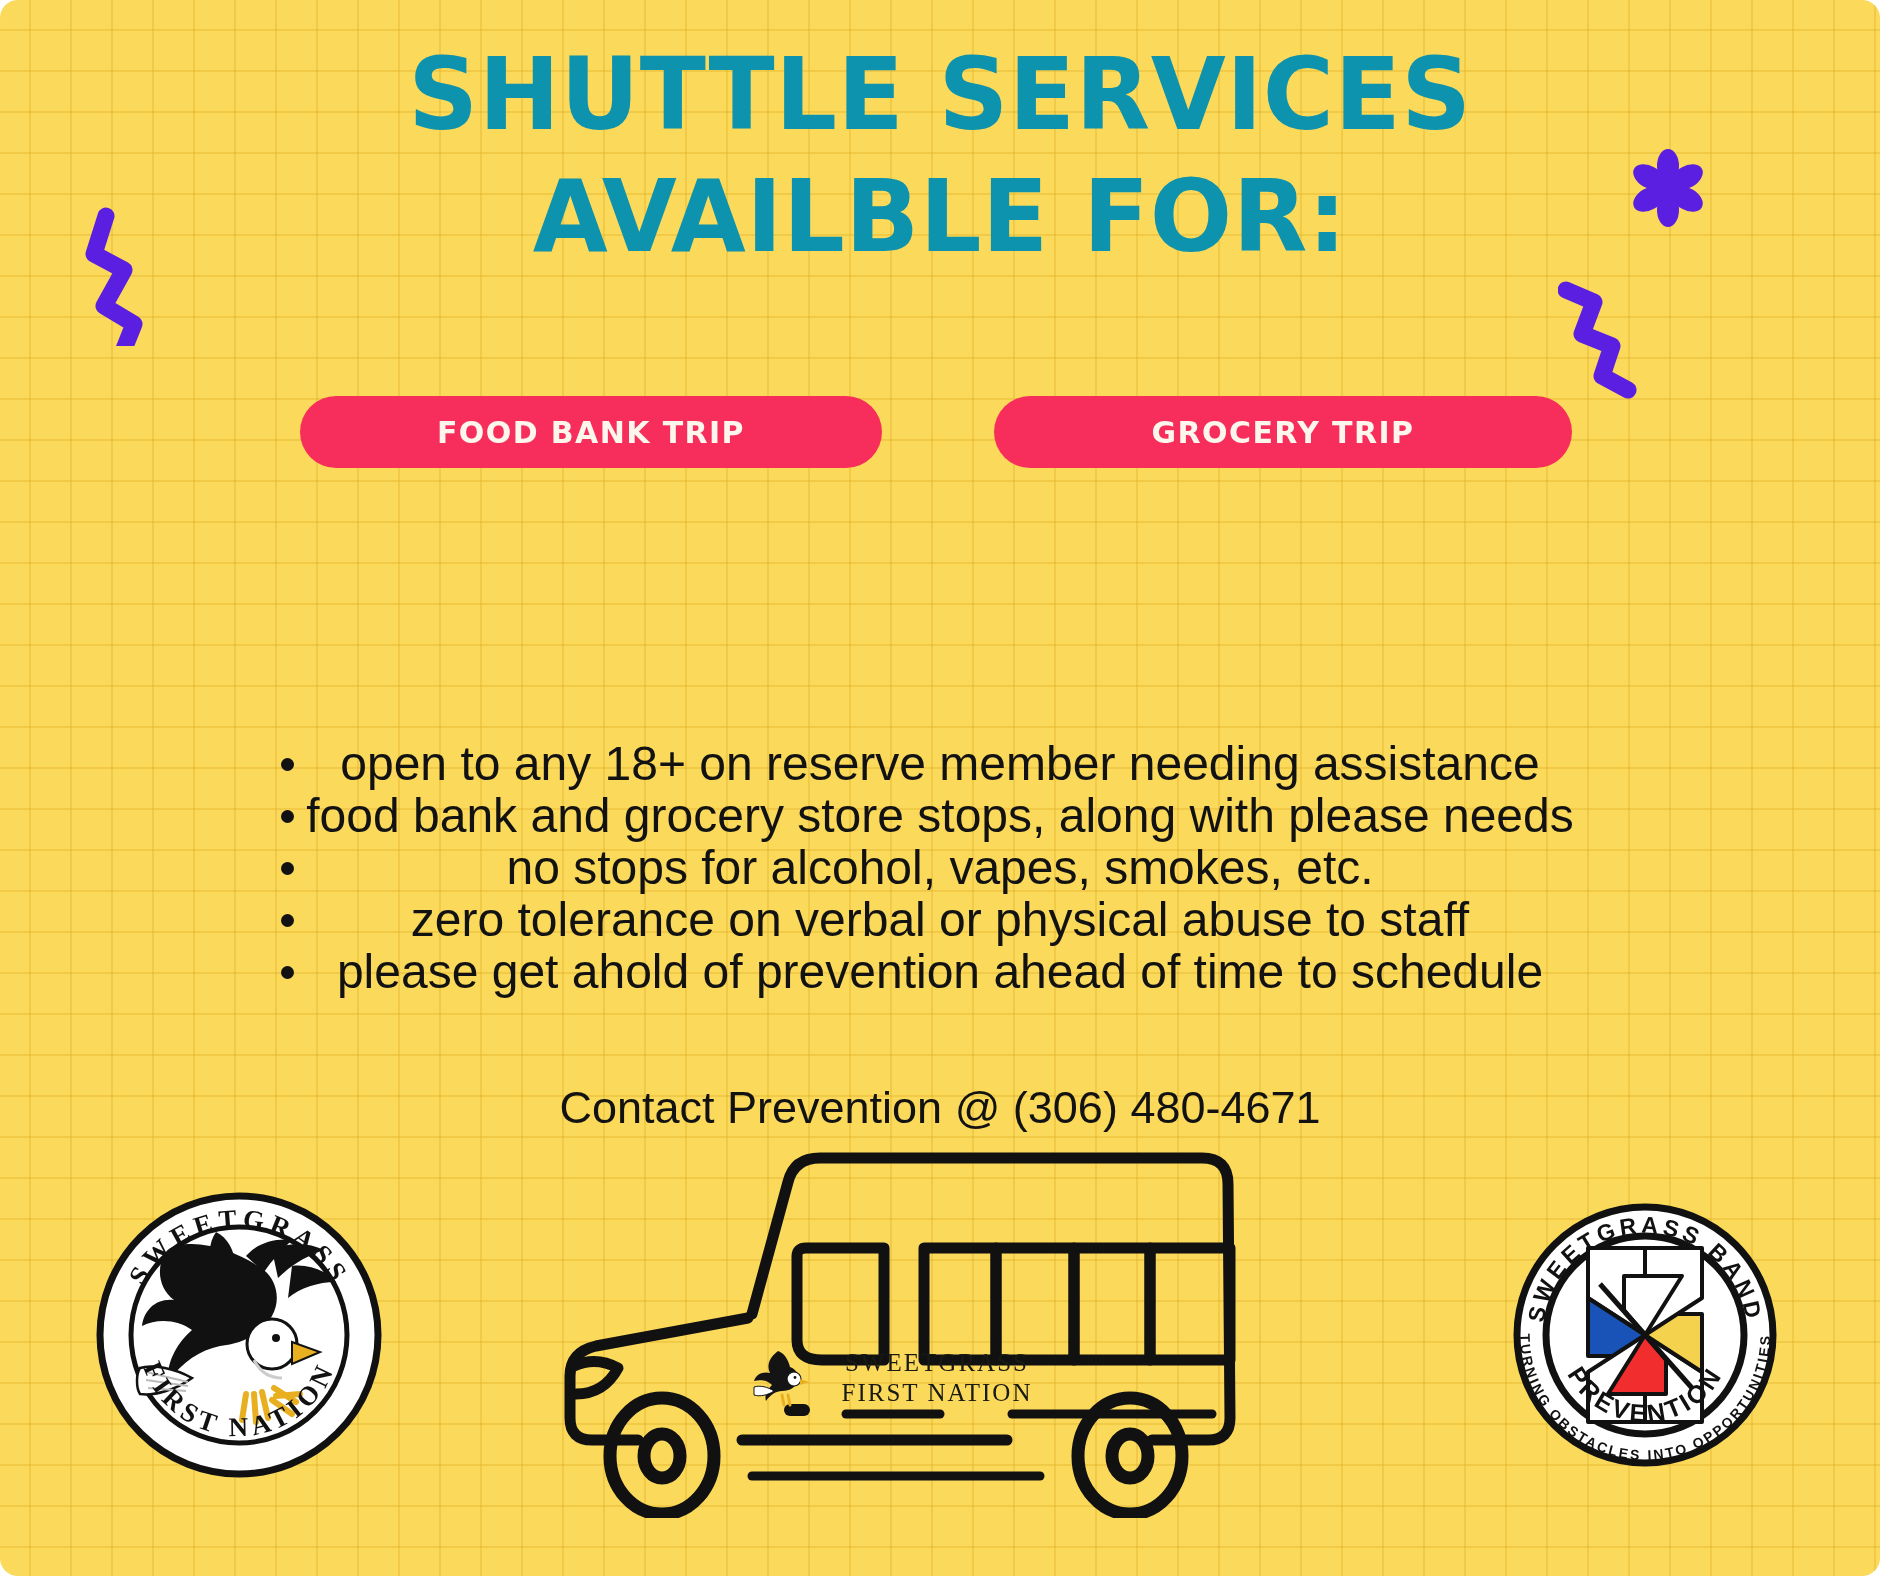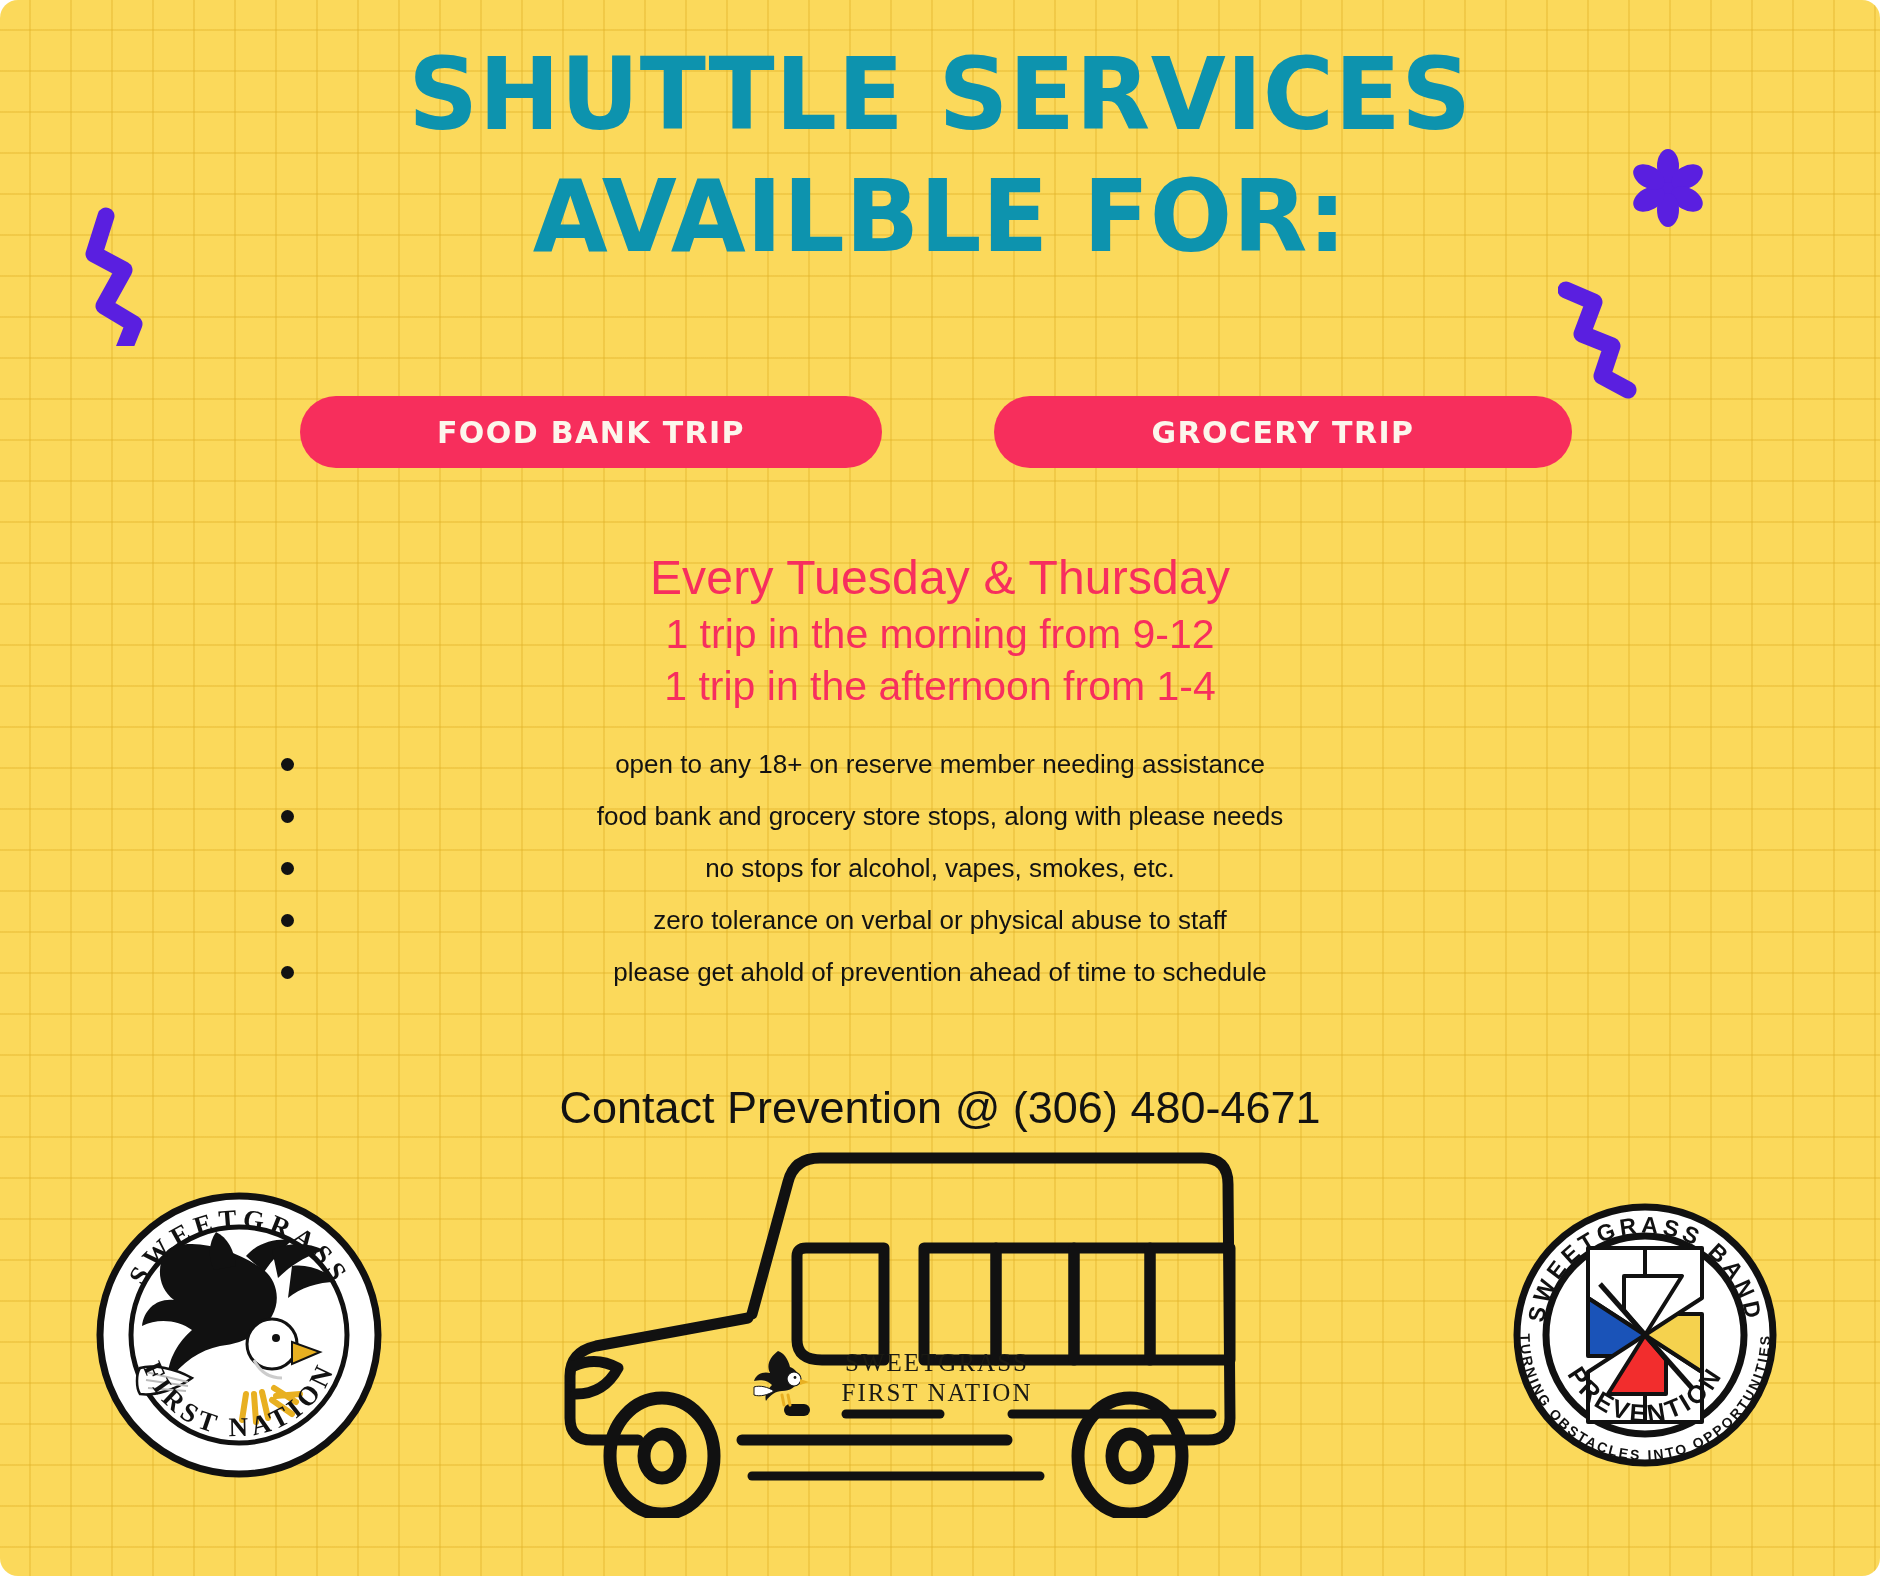--- a/index.html
+++ b/index.html
@@ -99,21 +99,21 @@
     position: absolute;
     top: 738px;
     left: 0;
     width: 1880px;
     color: #121212;
   }
   .bullet-row {
     position: relative;
     height: 52px;
     text-align: center;
-    font-size: 26px;
+    font-size: 48px;
     line-height: 52px;
   }
   .bullet-dot {
     position: absolute;
     left: 281px;
     top: 20px;
     width: 13px;
     height: 13px;
     border-radius: 50%;
     background: #121212;
@@ -199,25 +199,20 @@
 
   <div class="pill-row">
     <div class="pill pill-a">
       <span>FOOD BANK TRIP</span>
     </div>
     <div class="pill pill-b">
       <span>GROCERY TRIP</span>
     </div>
   </div>
 
-  <div class="schedule">
-    <div class="schedule-head">Every Tuesday &amp; Thursday</div>
-    <div class="schedule-line">1 trip in the morning from 9-12</div>
-    <div class="schedule-line">1 trip in the afternoon from 1-4</div>
-  </div>
 
   <div class="bullets">
     <div class="bullet-row">
       <span class="bullet-dot"></span>
       <span class="bullet-text">open to any 18+ on reserve member needing assistance</span>
     </div>
     <div class="bullet-row">
       <span class="bullet-dot"></span>
       <span class="bullet-text">food bank and grocery store stops, along with please needs</span>
     </div>

